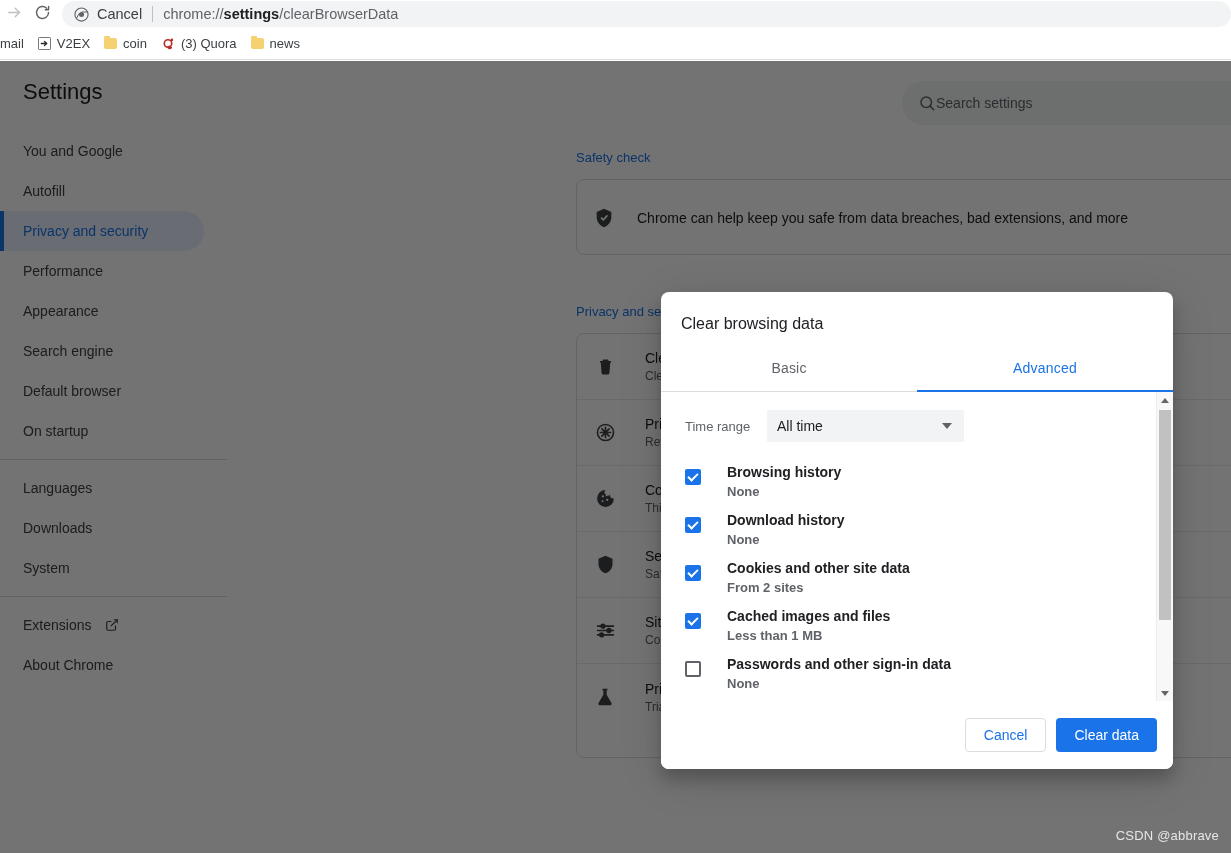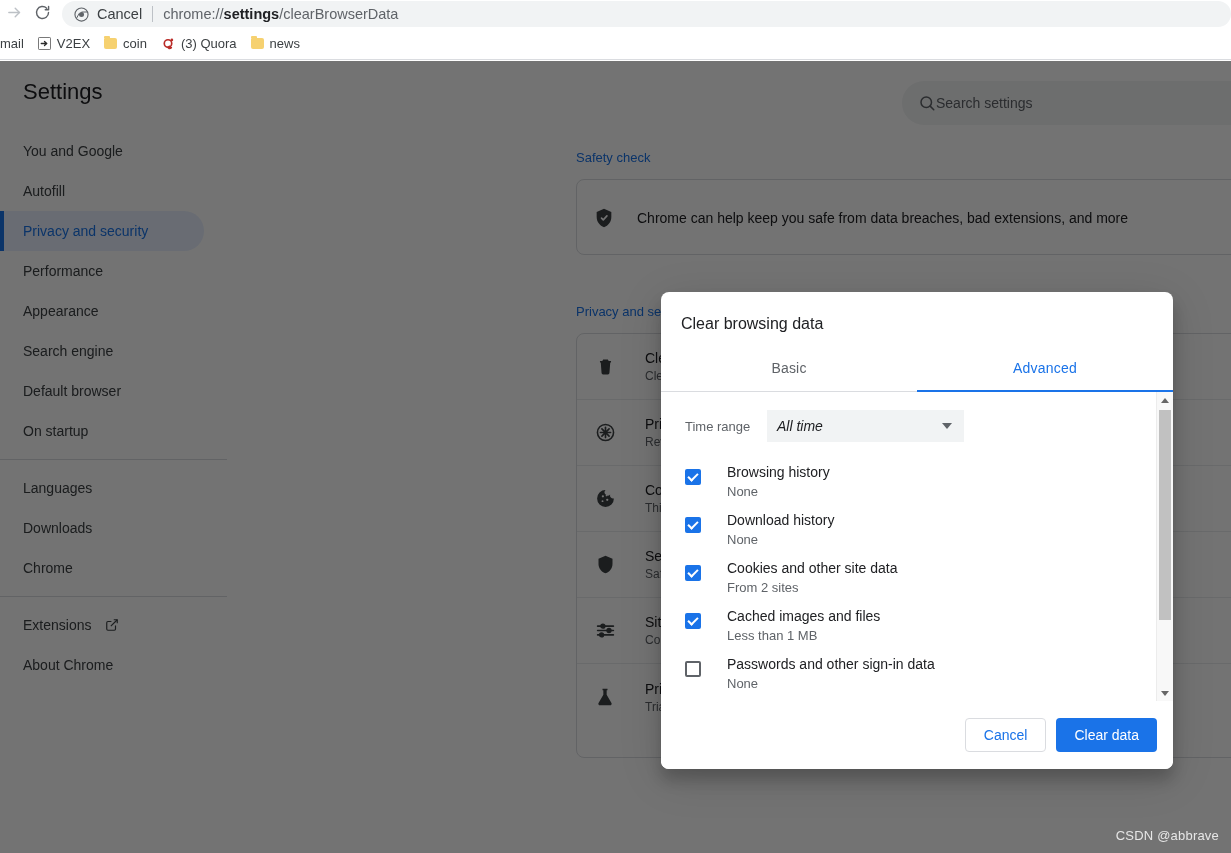--- a/index.html
+++ b/index.html
@@ -231,31 +231,30 @@
   }
   .timerange-select {
     margin-left: 12px;
     width: 197px; height: 32px;
     background: #f1f3f4;
     border: none; border-radius: 0;
     display: flex; align-items: center;
     padding: 0 10px;
     font-size: 14px; color: #202124;
     position: relative;
-    font-style: italic;
   }
   .tr-caret {
     position: absolute; right: 12px; top: 50%;
     transform: translateY(-50%);
     width: 0; height: 0;
     border-left: 5px solid transparent;
     border-right: 5px solid transparent;
     border-top: 6px solid #5f6368;
   }
-  .cb-list { margin-top: 13px; }
+  .cb-list { margin-top: 13px; font-weight: bold; }
   .cb-row {
     display: flex; align-items: flex-start;
     padding: 0 0 0 20px;
     height: 48px;
   }
   .cb-box {
     width: 16px; height: 16px;
     border-radius: 2px;
     flex: 0 0 auto;
     margin-top: 10px;
@@ -436,21 +435,21 @@
           <span>On startup</span>
         </div>
       <div class="side-sep"></div>
       <div class="side-item">
           <span>Languages</span>
         </div>
       <div class="side-item">
           <span>Downloads</span>
         </div>
       <div class="side-item">
-          <span>Chrome</span>
+          <span>System</span>
         </div>
       <div class="side-sep"></div>
       <div class="side-item">
         <span>Extensions</span>
         <span class="ext-link-icon">
           <svg width="14" height="14" viewBox="0 0 24 24" fill="none" stroke="#3c4043" stroke-width="2">
             <path d="M18 13v6a2 2 0 0 1-2 2H5a2 2 0 0 1-2-2V8a2 2 0 0 1 2-2h6"></path>
             <polyline points="15 3 21 3 21 9"></polyline>
               <line x1="10" y1="14" x2="21" y2="3"></line>
           </svg>

